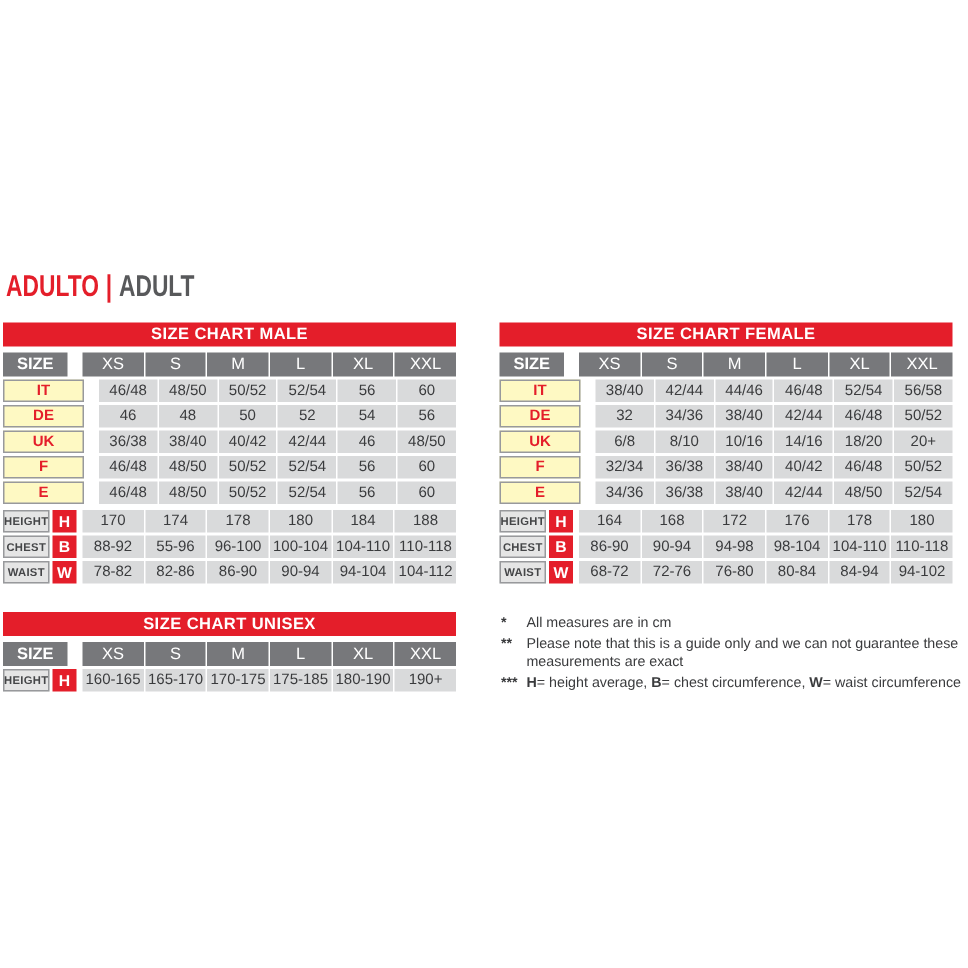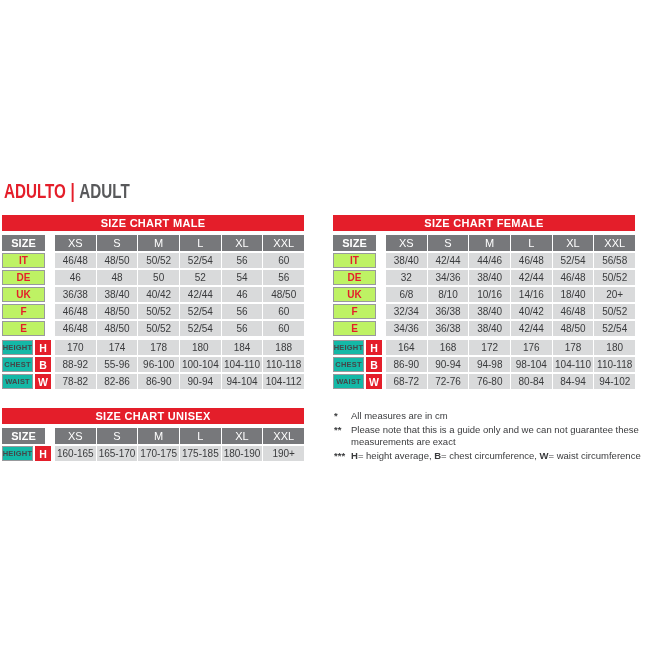--- a/index.html
+++ b/index.html
@@ -42,26 +42,26 @@
     font-size:11px;font-weight:bold;display:flex;align-items:center;justify-content:center;
   }
   .cells{flex:1;display:flex;gap:1px;}
   .hcell{
     flex:1;background:var(--hdr-gray);color:#fff;font-size:11px;font-weight:normal;
     display:flex;align-items:center;justify-content:center;
   }
   .row{display:flex;height:15px;margin-top:2px;}
   .measure-start{margin-top:4px;}
   .lab{
-    width:43px;margin-right:10px;background:#bef264;border:1px solid var(--lab-border);
+    width:54px;margin-right:10px;background:#fef9c3;border:1px solid var(--lab-border);
     color:var(--red);font-size:10px;font-weight:bold;
     display:flex;align-items:center;justify-content:center;
   }
   .mlab{
-    width:31px;background:#14b8a6;border:1px solid var(--lab-border);
+    width:31px;background:#e5e5e5;border:1px solid var(--lab-border);
     color:var(--mlab-text);font-size:7.5px;font-weight:bold;letter-spacing:.2px;
     display:flex;align-items:center;justify-content:center;
   }
   .letter{
     width:16px;margin-left:2px;margin-right:4px;background:var(--red);color:#fff;
     font-size:10.5px;font-weight:bold;
     display:flex;align-items:center;justify-content:center;
   }
   .cell{
     flex:1;background:var(--cell-gray);color:var(--cell-text);font-size:10px;
@@ -227,21 +227,21 @@
       <div class="cell">50/52</div>
     </div>
   </div>
   <div class="row">
     <div class="lab">UK</div>
     <div class="cells">
       <div class="cell">6/8</div>
       <div class="cell">8/10</div>
       <div class="cell">10/16</div>
       <div class="cell">14/16</div>
-      <div class="cell">18/40</div>
+      <div class="cell">18/20</div>
       <div class="cell">20+</div>
     </div>
   </div>
   <div class="row">
     <div class="lab">F</div>
     <div class="cells">
       <div class="cell">32/34</div>
       <div class="cell">36/38</div>
       <div class="cell">38/40</div>
       <div class="cell">40/42</div>

